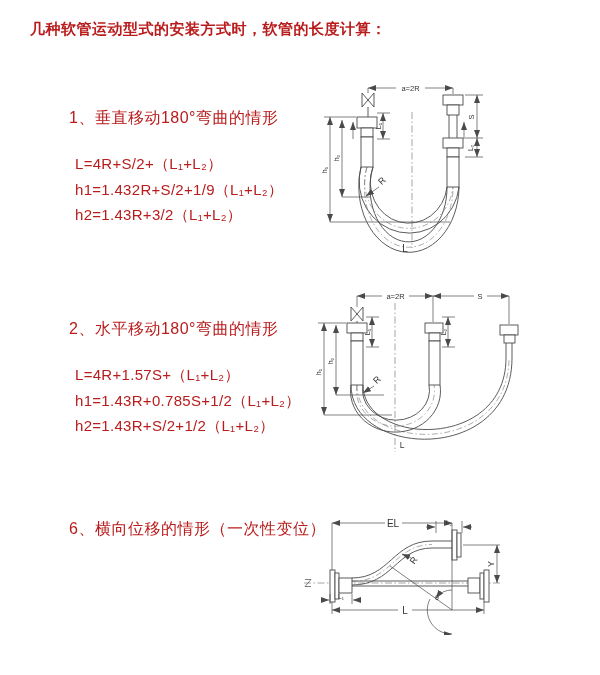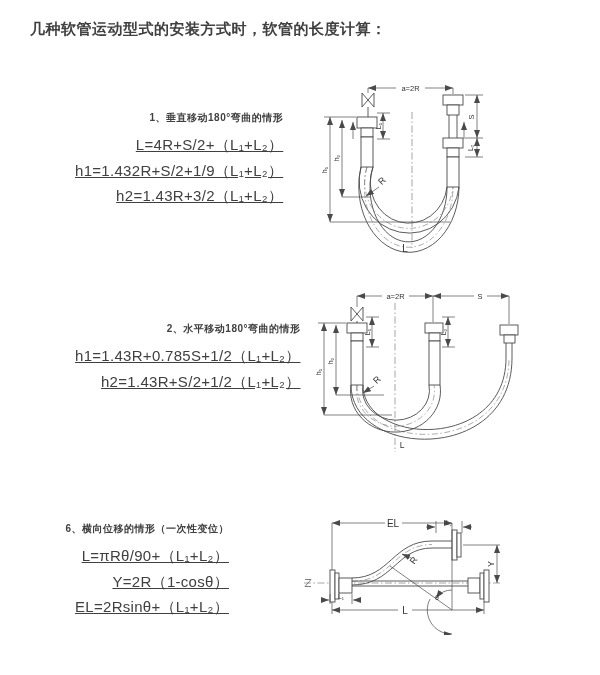--- a/index.html
+++ b/index.html
@@ -1,21 +1,21 @@
 <!DOCTYPE html>
 <html><head>
 <meta charset="utf-8">
 <style>
   html,body{margin:0;padding:0;background:#fff;}
   .page{position:relative;width:600px;height:675px;background:#fff;overflow:hidden;
-        font-family:"Liberation Sans",sans-serif;color:#404040;text-align:right;}
+        font-family:"Liberation Sans",sans-serif;color:#b91c1c;}
   .title{position:absolute;left:30px;top:20px;font-size:15px;font-weight:bold;letter-spacing:.5px;}
   .sec{position:absolute;left:48px;}
-  .sec-head{font-size:10px;font-weight:bold;line-height:20px;letter-spacing:.5px;}
-  .formulas{padding-left:27px;margin-top:4px;text-decoration:underline;}
+  .sec-head{font-size:16px;font-weight:normal;line-height:20px;letter-spacing:.5px;margin-left:21px;}
+  .formulas{padding-left:27px;margin-top:23px;}
   .formula{font-size:15px;line-height:25.5px;letter-spacing:.3px;white-space:nowrap;}
   svg.diagram{position:absolute;}
   svg text{font-family:"Liberation Sans",sans-serif;fill:#333;}
   .ln{stroke:#4a4a4a;stroke-width:.9;fill:none;}
   .dim{stroke:#4a4a4a;stroke-width:.7;fill:none;}
   .cl{stroke:#6a6a6a;stroke-width:.6;fill:none;stroke-dasharray:7 2.5 1.5 2.5;}
   .hc{stroke:#6a6a6a;stroke-width:.55;fill:none;stroke-dasharray:6 2.5 1.5 2.5;}
   .fit{fill:#fff;stroke:#4a4a4a;stroke-width:.9;}
   .mask{fill:#fff;stroke:none;}
 </style>
@@ -31,32 +31,28 @@
     <div class="formulas">
       <div class="formula">L=4R+S/2+（L₁+L₂）</div>
       <div class="formula">h1=1.432R+S/2+1/9（L₁+L₂）</div>
       <div class="formula">h2=1.43R+3/2（L₁+L₂）</div>
     </div>
   </div>
 
   <div class="sec" style="top:319px">
     <div class="sec-head">2、水平移动180°弯曲的情形</div>
     <div class="formulas">
+      <div class="formula">L=4R+1.57S+（L₁+L₂）</div>
       <div class="formula">h1=1.43R+0.785S+1/2（L₁+L₂）</div>
       <div class="formula">h2=1.43R+S/2+1/2（L₁+L₂）</div>
     </div>
   </div>
 
   <div class="sec" style="top:519px">
     <div class="sec-head">6、横向位移的情形（一次性变位）</div>
-    <div class="formulas">
-      <div class="formula">L=πRθ/90+（L₁+L₂）</div>
-      <div class="formula">Y=2R（1-cosθ）</div>
-      <div class="formula">EL=2Rsinθ+（L₁+L₂）</div>
-    </div>
   </div>
 
   <svg class="diagram" style="left:315px;top:80px" width="175" height="175" viewBox="315 80 175 175">
     <defs>
       <marker id="ar1" markerWidth="9" markerHeight="8" refX="8" refY="3" orient="auto-start-reverse" markerUnits="userSpaceOnUse">
         <path d="M0,0 L8,3 L0,6 Z" fill="#4a4a4a"></path>
       </marker>
       <pattern id="hp1" width="3.5" height="3.5" patternUnits="userSpaceOnUse">
         <path d="M0,3.5 L3.5,0 M0,0 L3.5,3.5" stroke="#6f6f6f" stroke-width="0.45"></path>
       </pattern>

